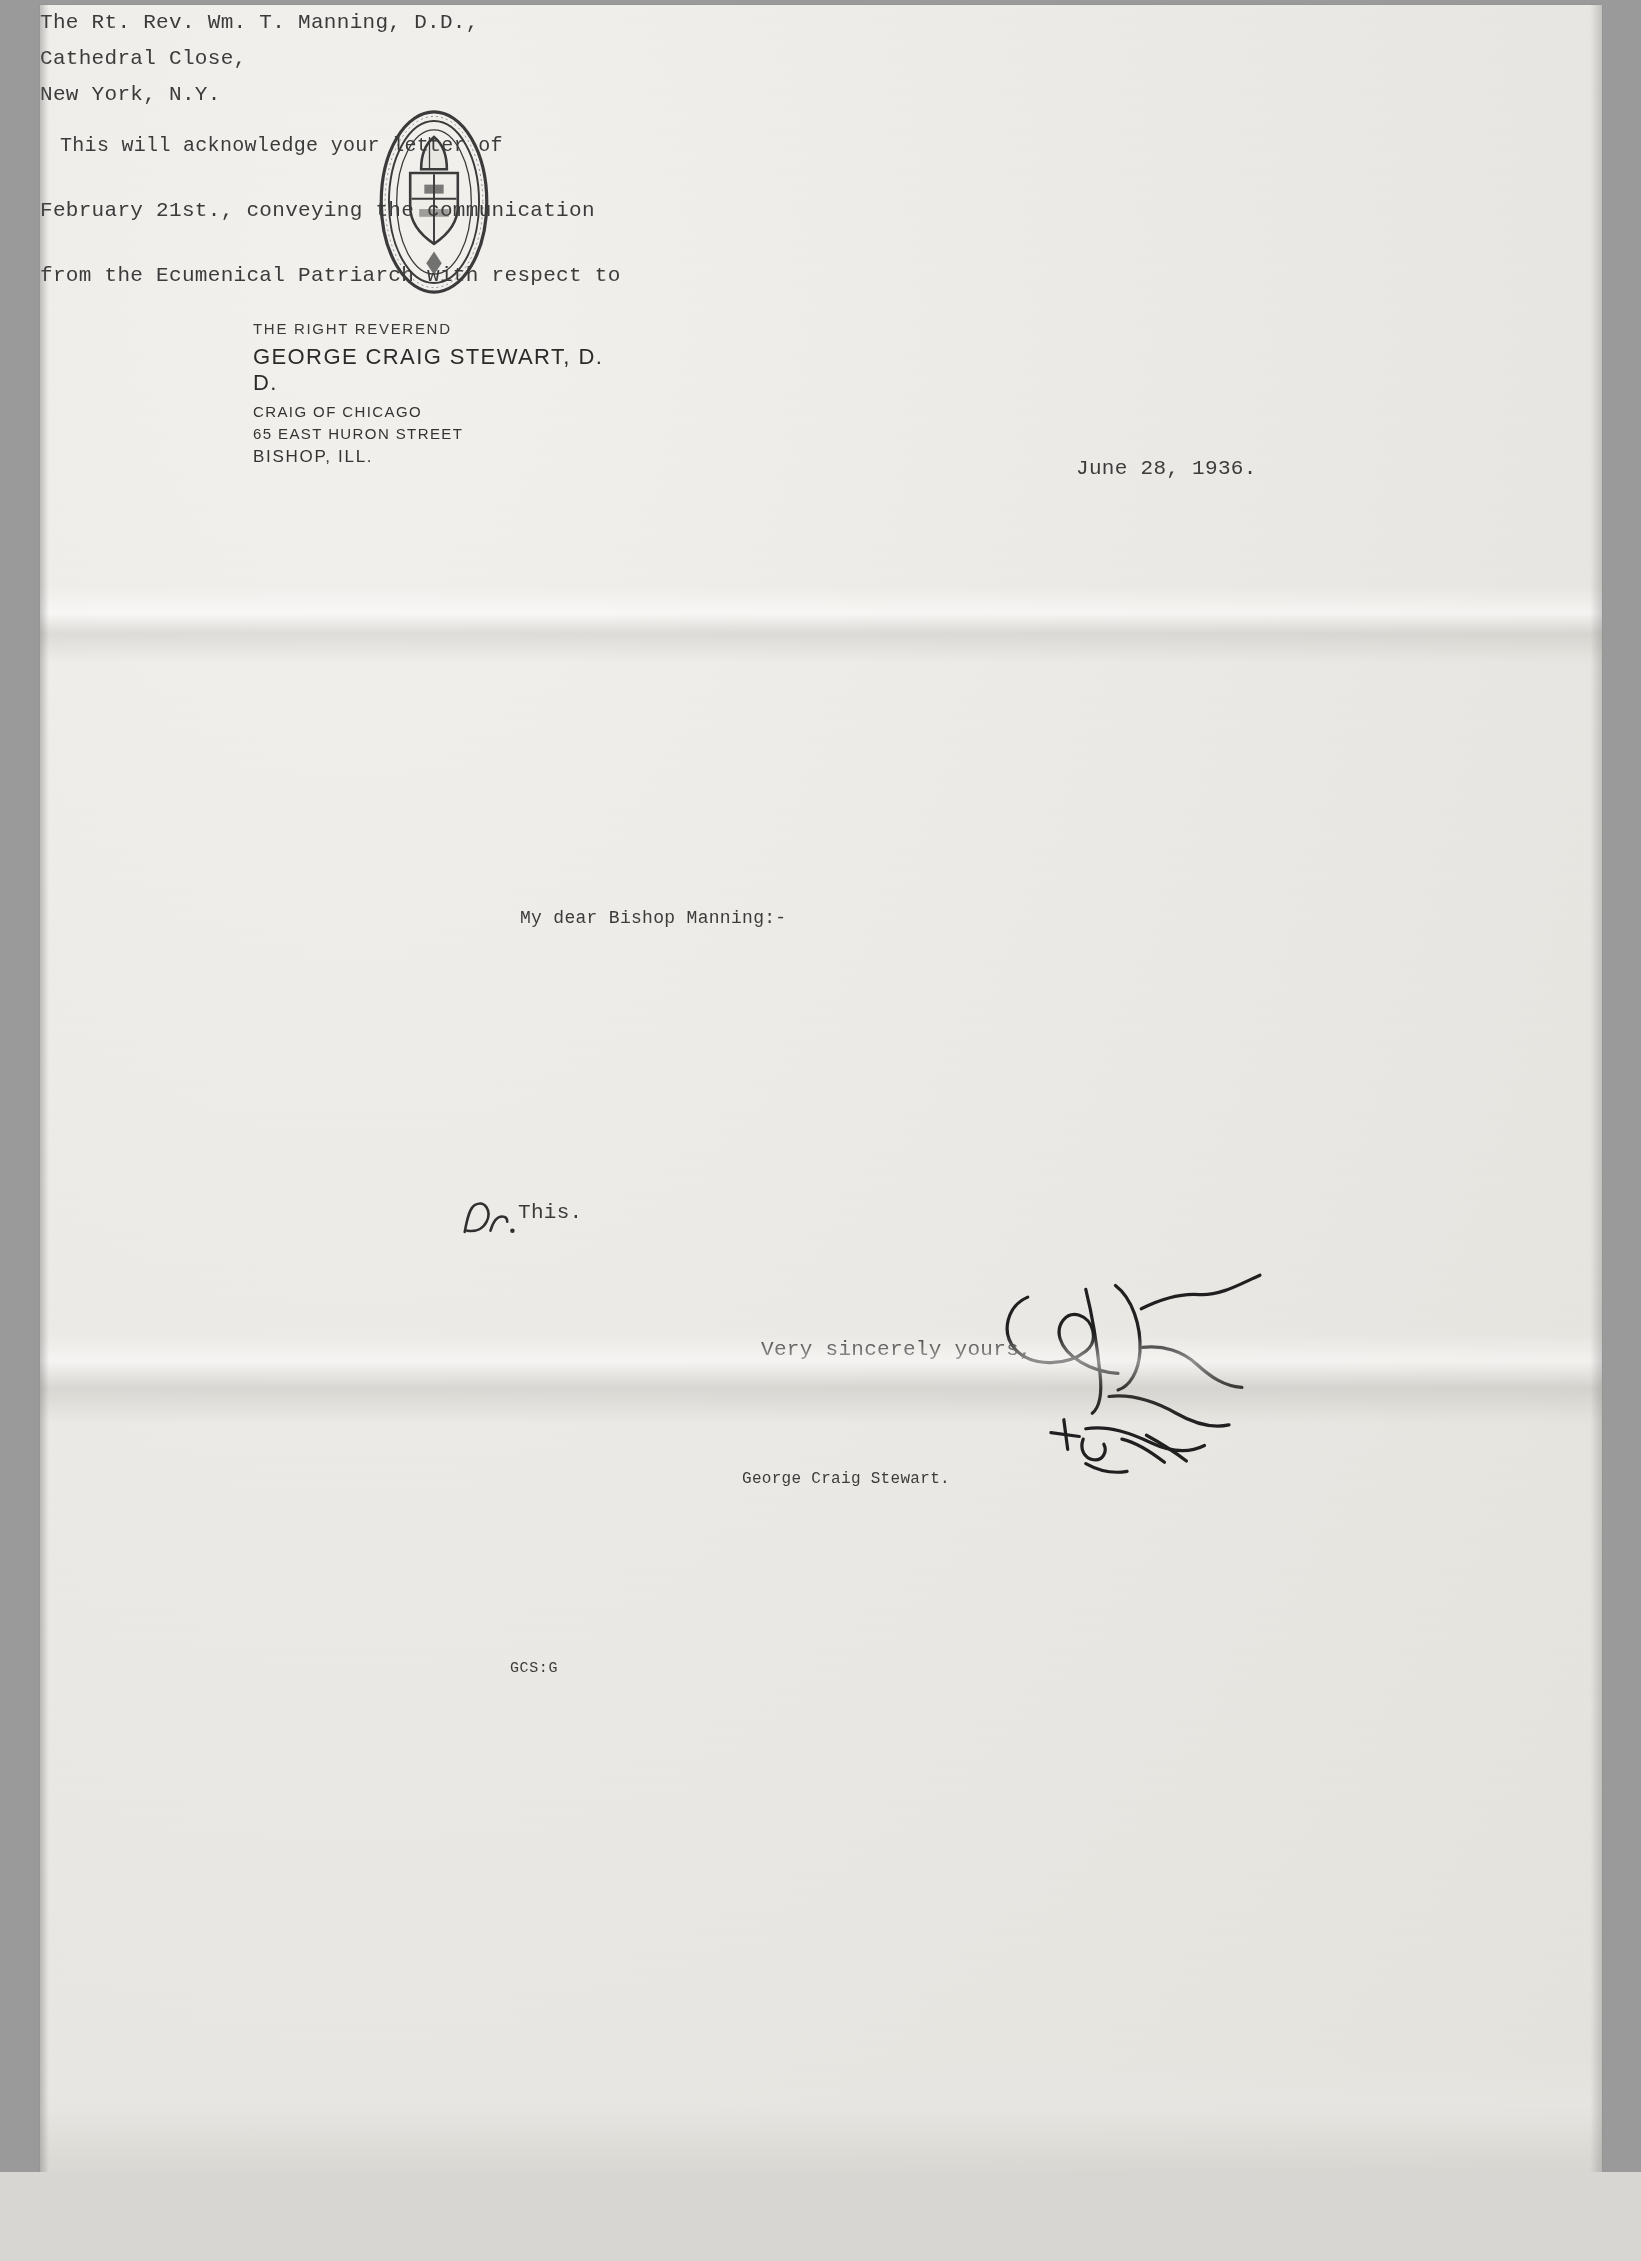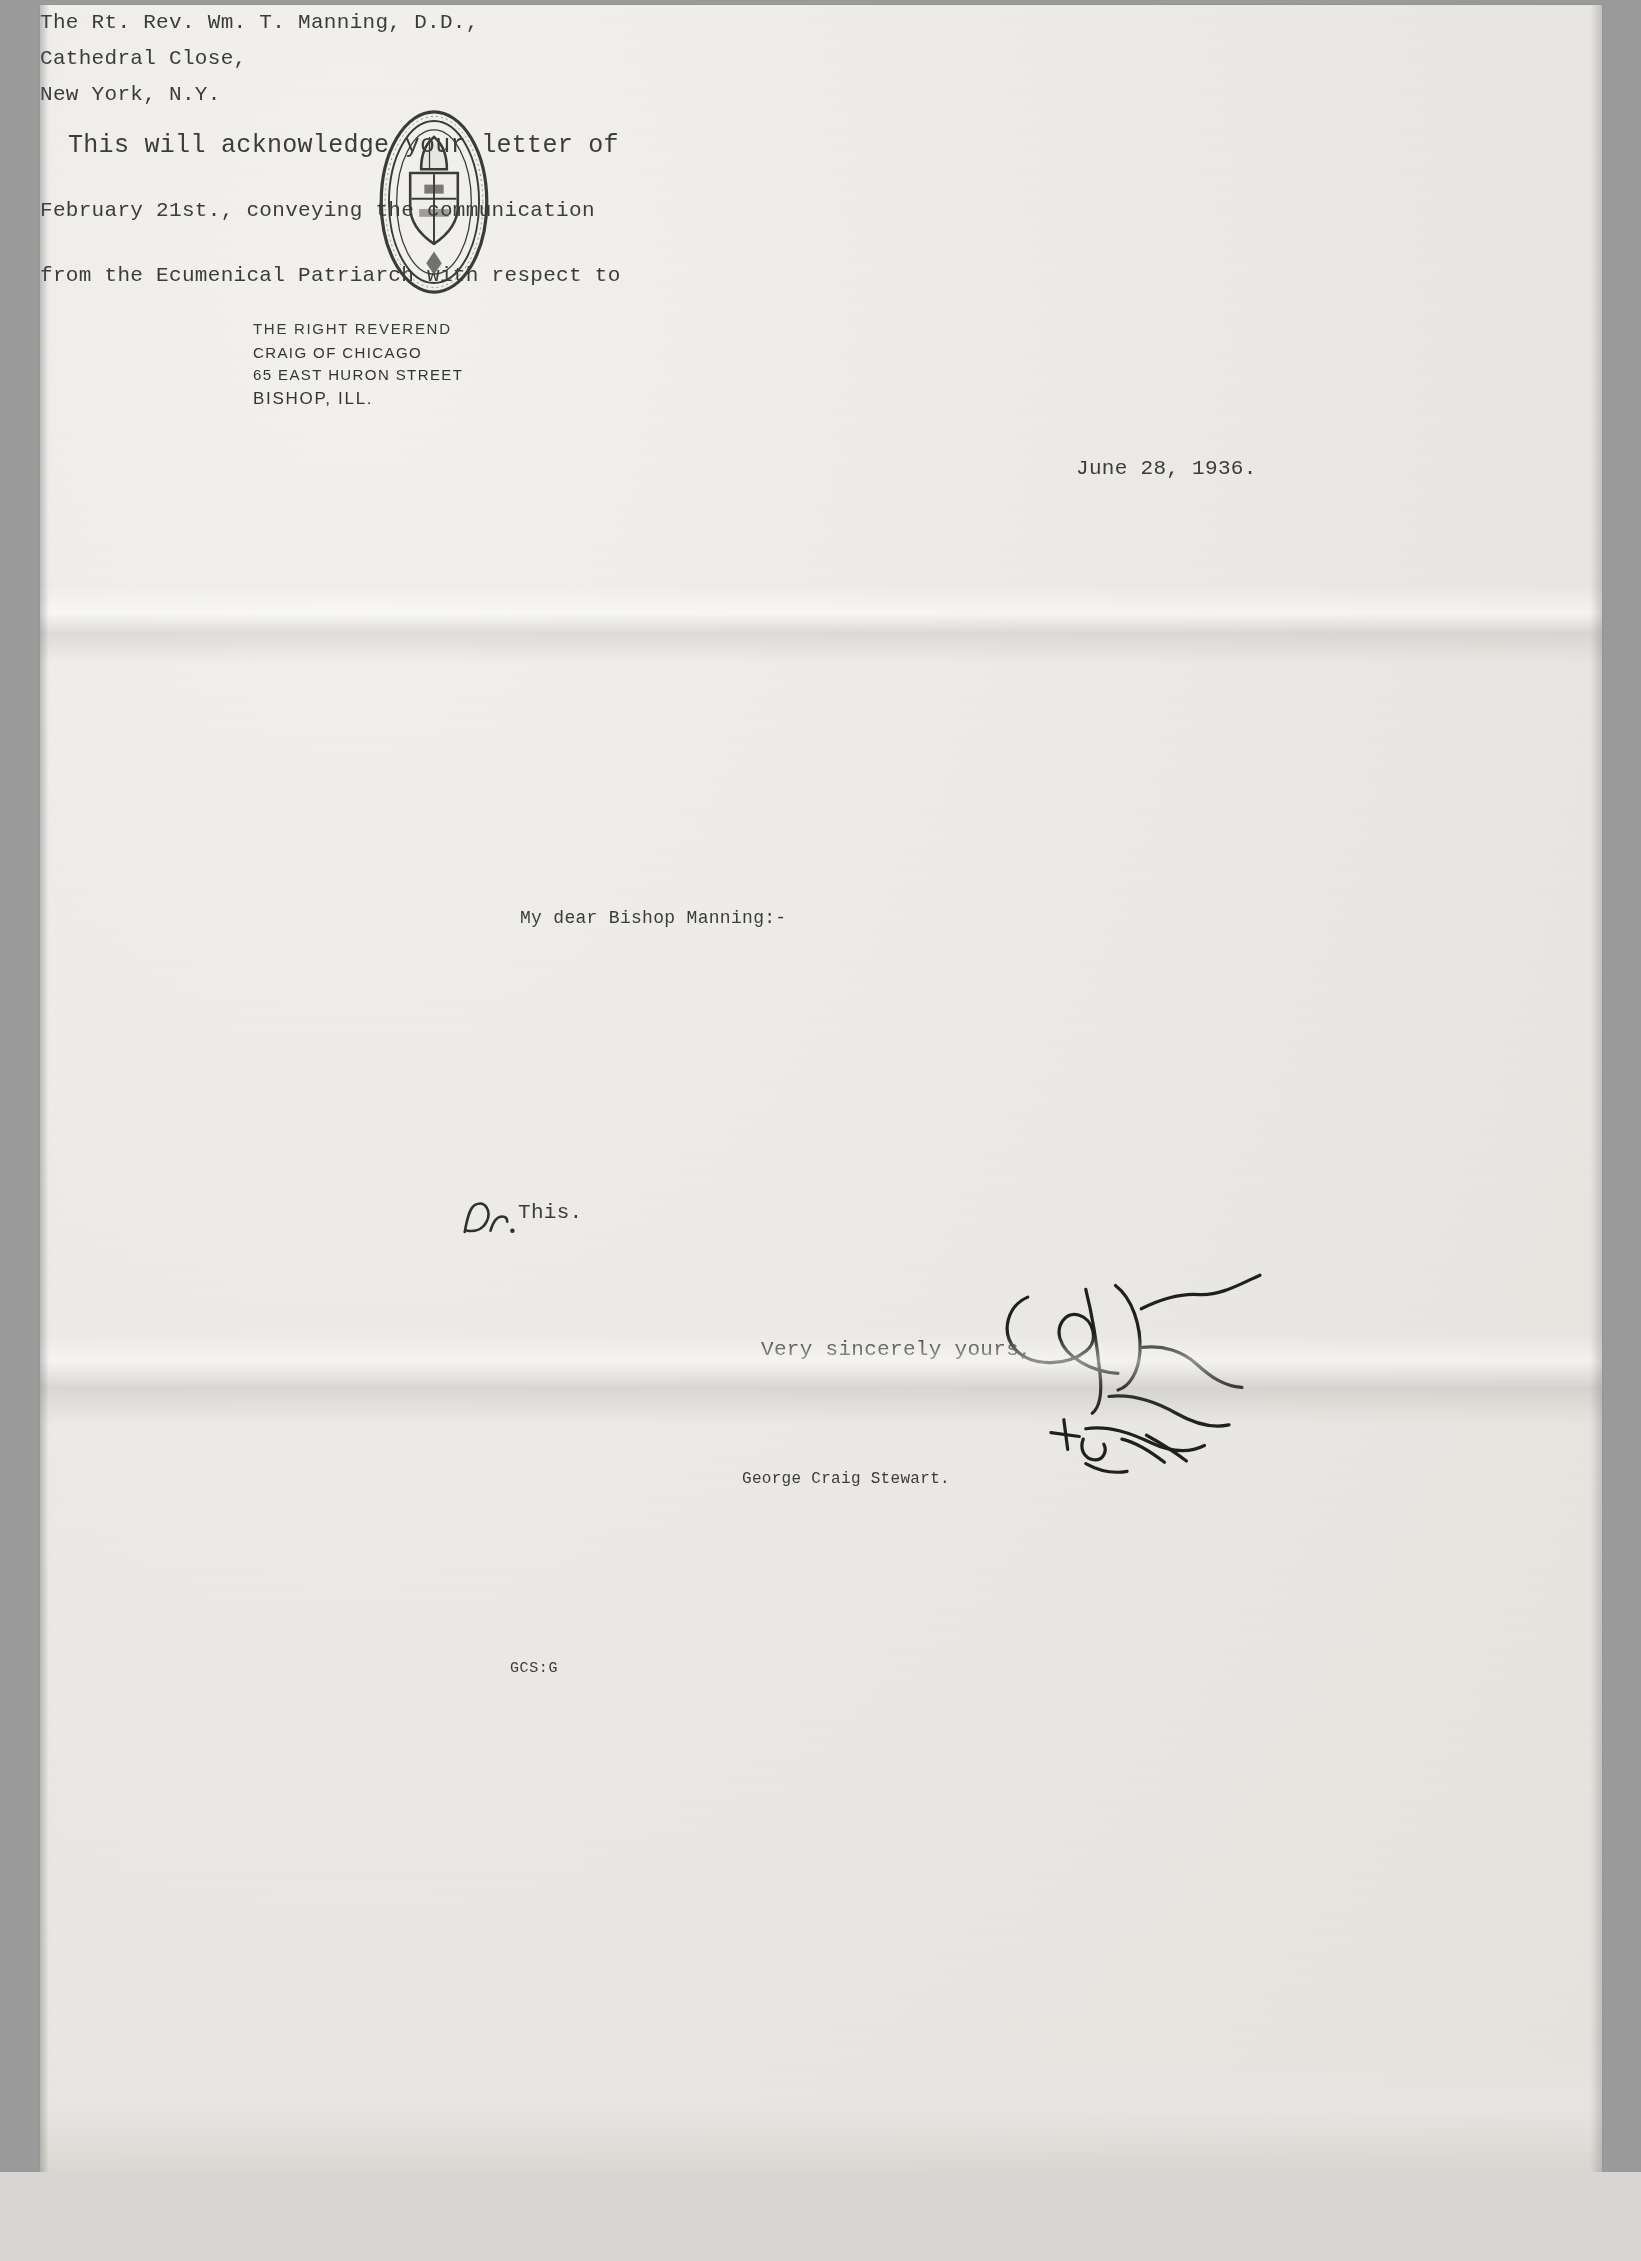--- a/index.html
+++ b/index.html
@@ -196,37 +196,38 @@
         <path d="M108 54 v50" stroke="#3a3a3a" stroke-width="2"></path>
 
         <path d="M115 232 l12 18 l-12 18 l-12 -18 z" fill="#3a3a3a" opacity=".7"></path>
 
         <g fill="#3a3a3a" opacity=".85">
           <ellipse cx="115" cy="155" rx="76" ry="133" fill="none" stroke="#3a3a3a" stroke-width="1" stroke-dasharray="3 5"></ellipse>
         </g>
       </svg>
 
       <div class="lh-line1">THE RIGHT REVEREND</div>
+      <div class="lh-line2">GEORGE CRAIG STEWART, D. D.</div>
       <div class="lh-line3">CRAIG OF CHICAGO</div>
       <div class="lh-line4">65 EAST HURON STREET</div>
       <div class="lh-line5">BISHOP, ILL.</div>
     </div>
 
     <div class="tw date">June 28, 1936.</div>
 
     <div class="addressee">
       <div class="tw" style="position:relative;left:0;top:0;font-size:21px;">The Rt. Rev. Wm. T. Manning, D.D.,</div>
       <div class="tw" style="position:relative;left:0;top:0;font-size:21px;">Cathedral Close,</div>
       <div class="tw" style="position:relative;left:0;top:0;font-size:21px;">New York, N.Y.</div>
     </div>
 
     <div class="tw salutation">My dear Bishop Manning:-</div>
 
     <div class="para">
-      <div class="tw" style="position:relative;font-size:25px;padding-left:28px;">This will acknowledge your letter of</div>
+      <div class="tw" style="position:relative;font-size:20px;padding-left:20px;">This will acknowledge your letter of</div>
       <div class="tw" style="position:relative;font-size:21px;">February 21st., conveying the communication</div>
       <div class="tw" style="position:relative;font-size:21px;">from the Ecumenical Patriarch with respect to</div>
     </div>
 
     <svg class="hand hand-dr" width="84" height="58" viewBox="0 0 130 90">
       <path d="M18 62 C22 40 26 24 34 20 C50 12 60 30 52 46 C46 58 34 62 22 60" fill="none" stroke="#2f2f2f" stroke-width="4" stroke-linecap="round"></path>
       <path d="M58 60 C62 46 68 38 76 38 C82 38 84 42 84 46" fill="none" stroke="#2f2f2f" stroke-width="4" stroke-linecap="round"></path>
       <circle cx="92" cy="60" r="3.5" fill="#2f2f2f"></circle>
     </svg>
     <div class="tw torok-line" style="left:478px;">This.</div>

